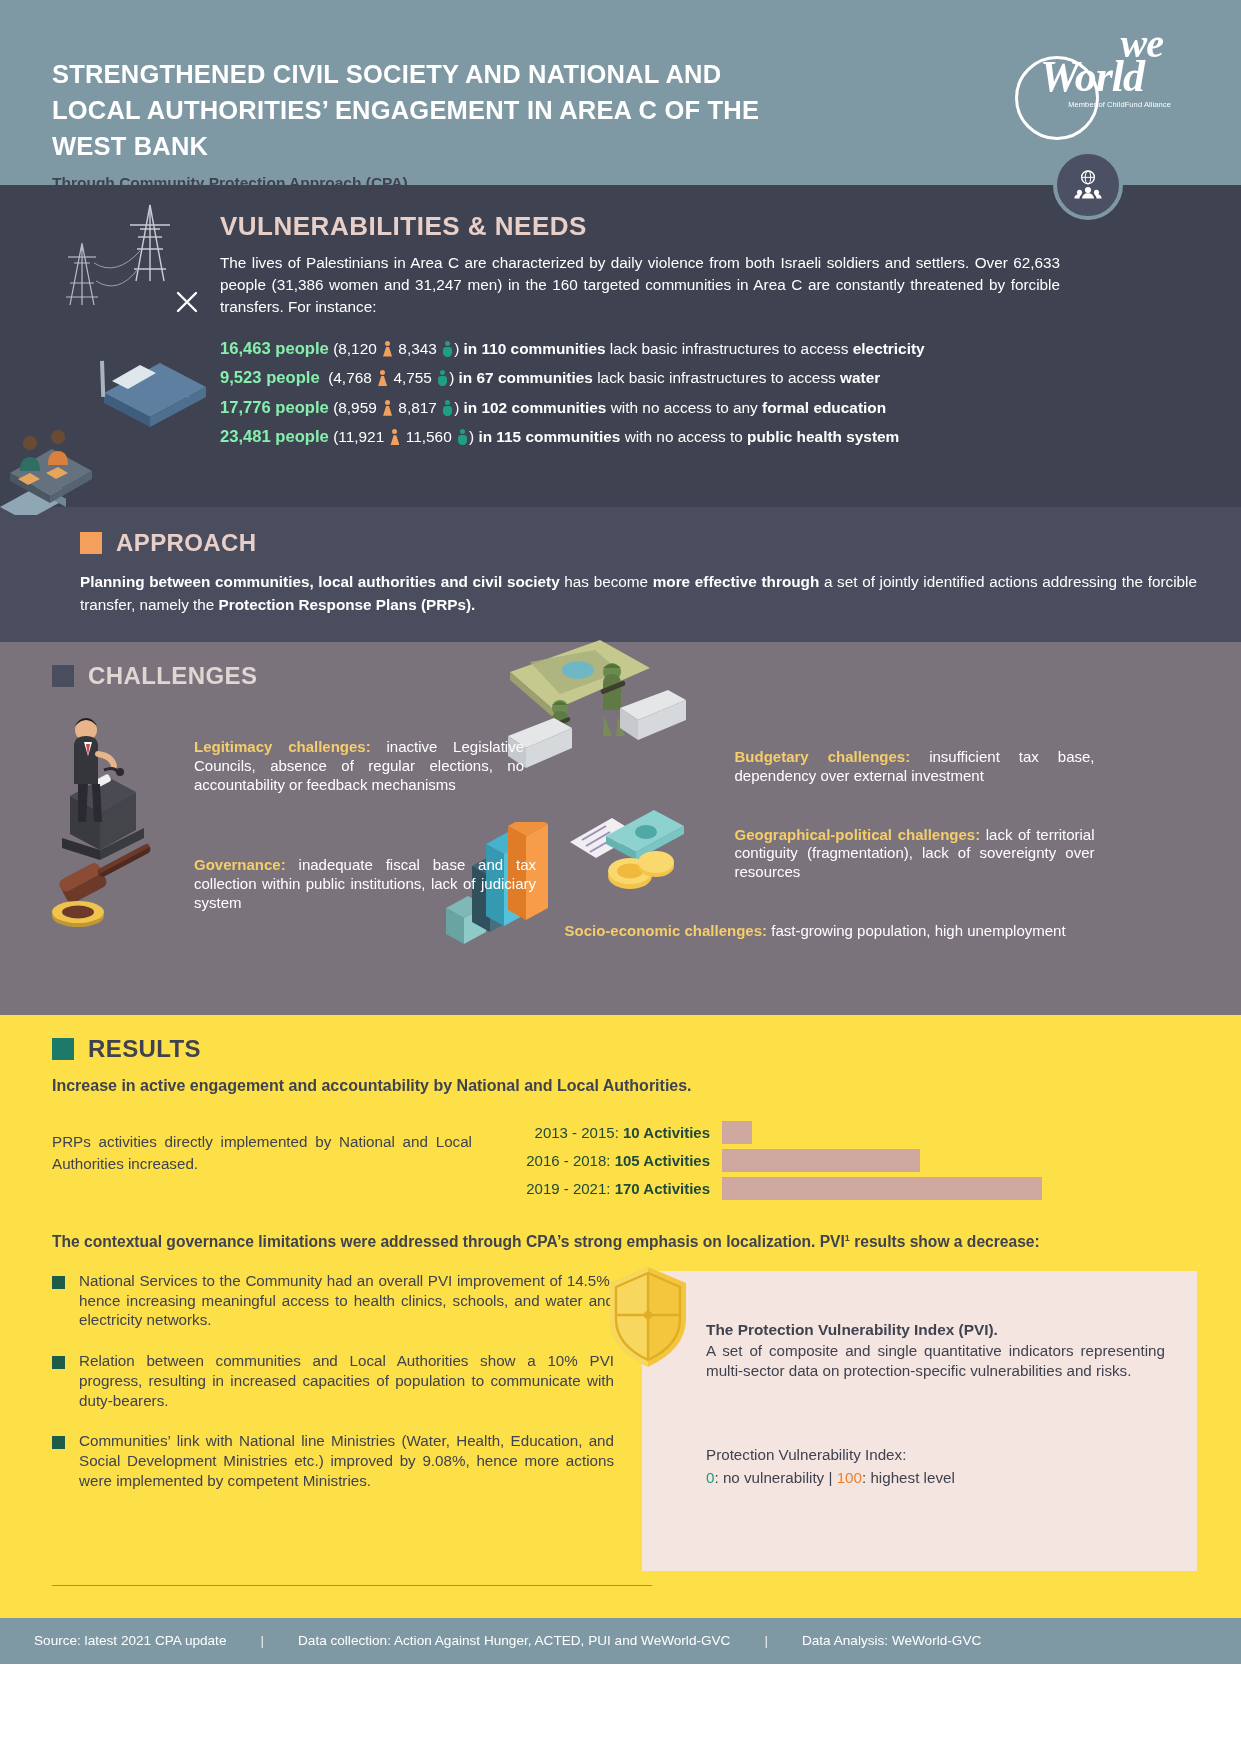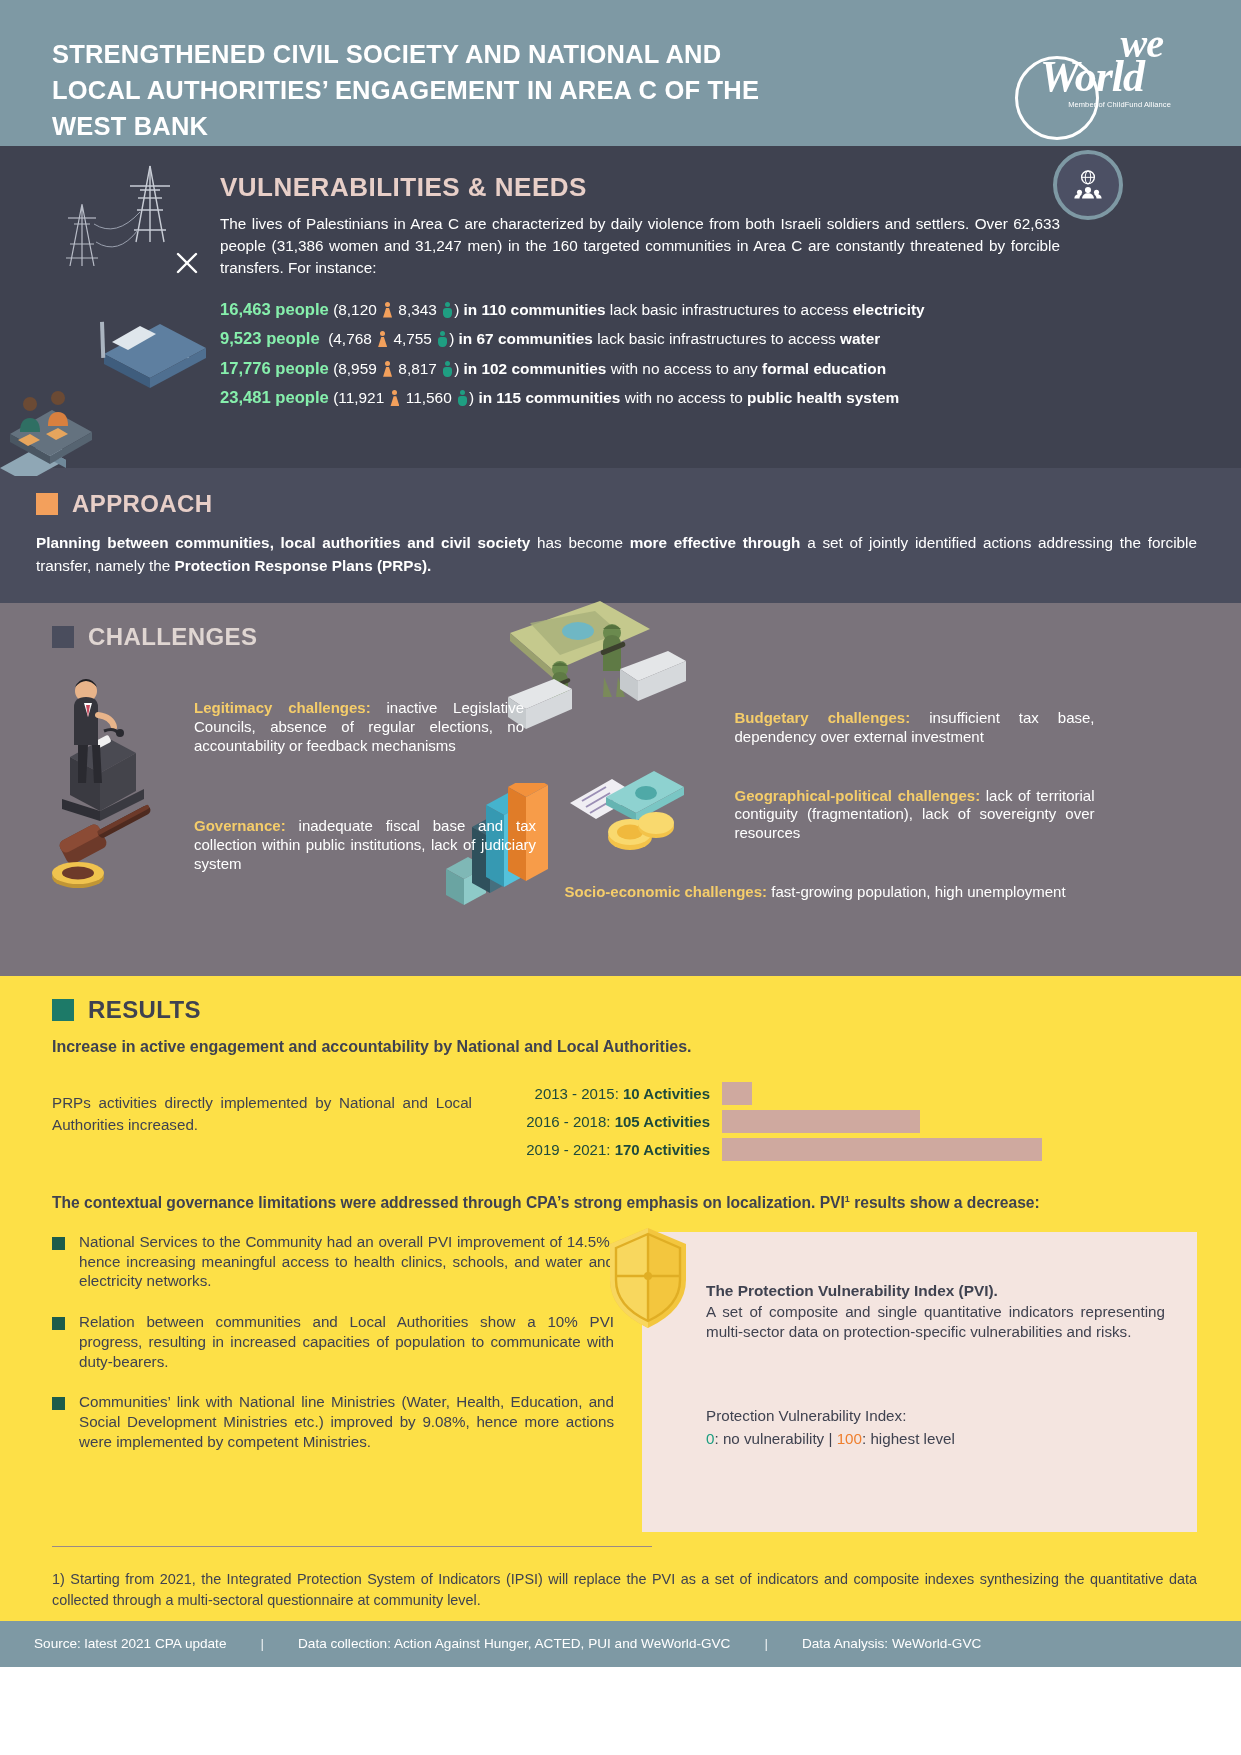--- a/index.html
+++ b/index.html
@@ -7,22 +7,22 @@
   body {
     font-family:"Liberation Sans", sans-serif;
     background:#ffffff;
     width:1241px; height:1755px;
     position:relative; overflow:hidden;
   }
   .page { width:1241px; height:1755px; position:relative; }
 
   
   .header {
-    background:#7e99a4; height:146px; position:relative;
-    padding:36px 0 0 52px;
+    background:#7e99a4; height:185px; position:relative;
+    padding:56px 0 0 52px;
   }
   .header h1 {
     color:#ffffff; font-size:25.5px; font-weight:bold;
     letter-spacing:0.2px; line-height:1.42;
     text-transform:uppercase; max-width:760px;
   }
   .header .subtitle {
     color:#3f4250; font-size:15.5px; font-weight:bold;
     margin-top:9px;
   }
@@ -93,21 +93,21 @@
   .fig.w::before { background:#f3a05c; }
   .fig.w::after { background:#f3a05c; clip-path:polygon(35% 0,65% 0,100% 100%,0 100%); }
   .fig.m::before { background:#1f9e82; }
   .fig.m::after { background:#1f9e82; border-radius:3px 3px 45% 45%; }
 
   
   .scene { position:absolute; left:0; top:0; width:220px; height:330px; }
 
   
   .approach {
-    background:#4a4d5d; padding:22px 44px 26px 36px;
+    background:#4a4d5d; padding:22px 44px 26px 80px;
   }
   .sec-head { display:flex; align-items:center; gap:14px; margin-bottom:14px; }
   .sec-square { width:22px; height:22px; display:block; }
   .sec-title { font-size:24px; font-weight:bold; letter-spacing:0.4px; }
   .approach .sec-title { color:#e8cfc8; }
   .approach .sec-square { background:#f3a05c; }
   .approach p {
     color:#ffffff; font-size:15.3px; line-height:1.48; text-align:justify;
   }
   .approach p .b { font-weight:bold; }
@@ -535,21 +535,20 @@
           <div class="pvi-scale">
             <span class="zero">0</span><span>: no vulnerability</span>
             <span>|</span>
             <span class="hundred">100</span><span>: highest level</span>
           </div>
         </div>
       </div>
     </div>
 
     <div class="rule"></div>
-    <div class="footnote">1) Starting from 2021, the Integrated Protection System of Indicators (IPSI) will replace the PVI as a set of indicators and composite indexes synthesizing the quantitative data collected through a multi-sectoral questionnaire at community level.</div>
   </div>
 
   <div class="footer">
     <span>Source: latest 2021 CPA update</span>
     <span class="sep">|</span>
     <span>Data collection: Action Against Hunger, ACTED,  PUI and WeWorld-GVC</span>
     <span class="sep">|</span>
     <span>Data Analysis: WeWorld-GVC</span>
   </div>
 

